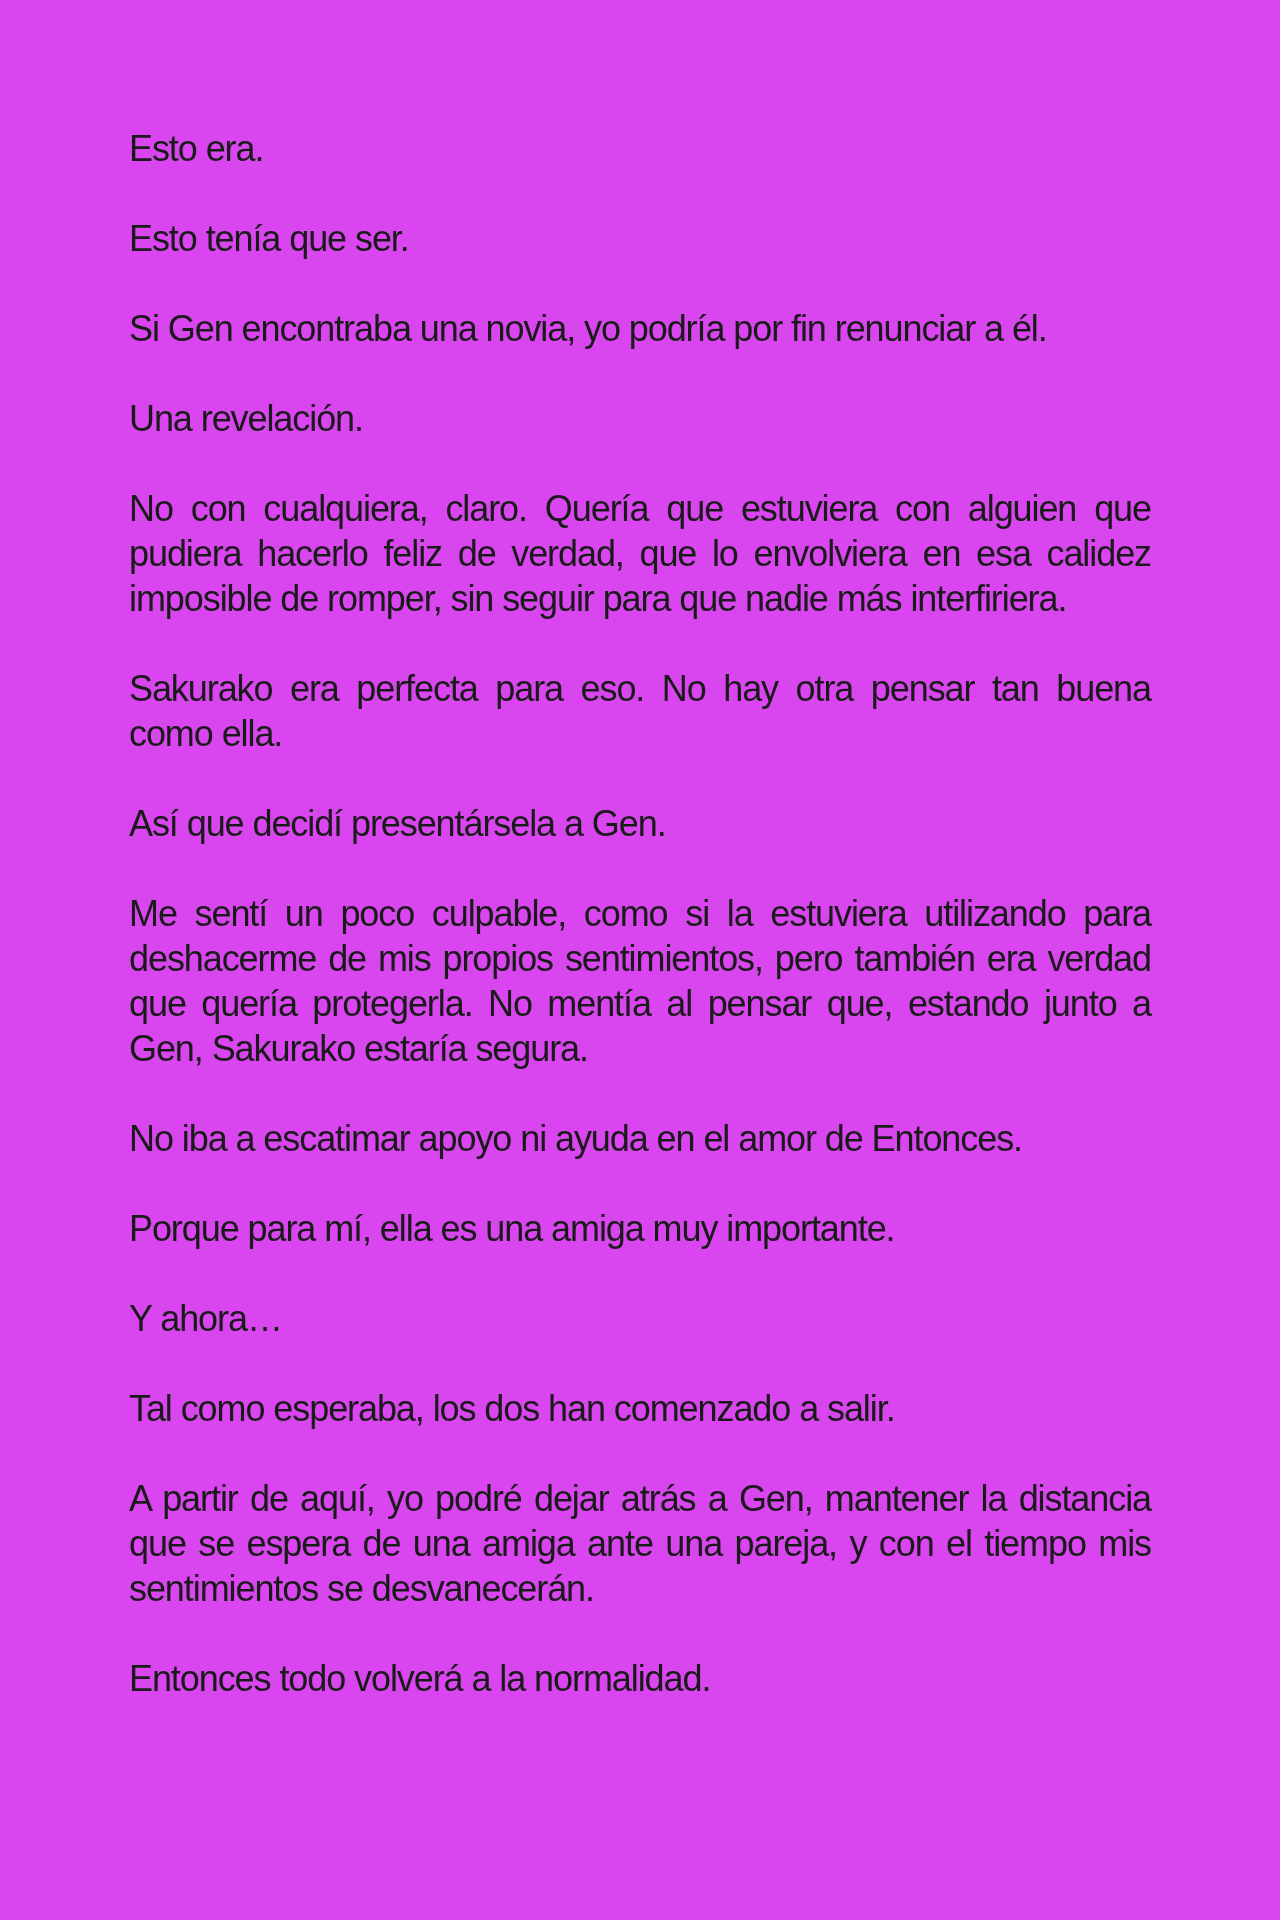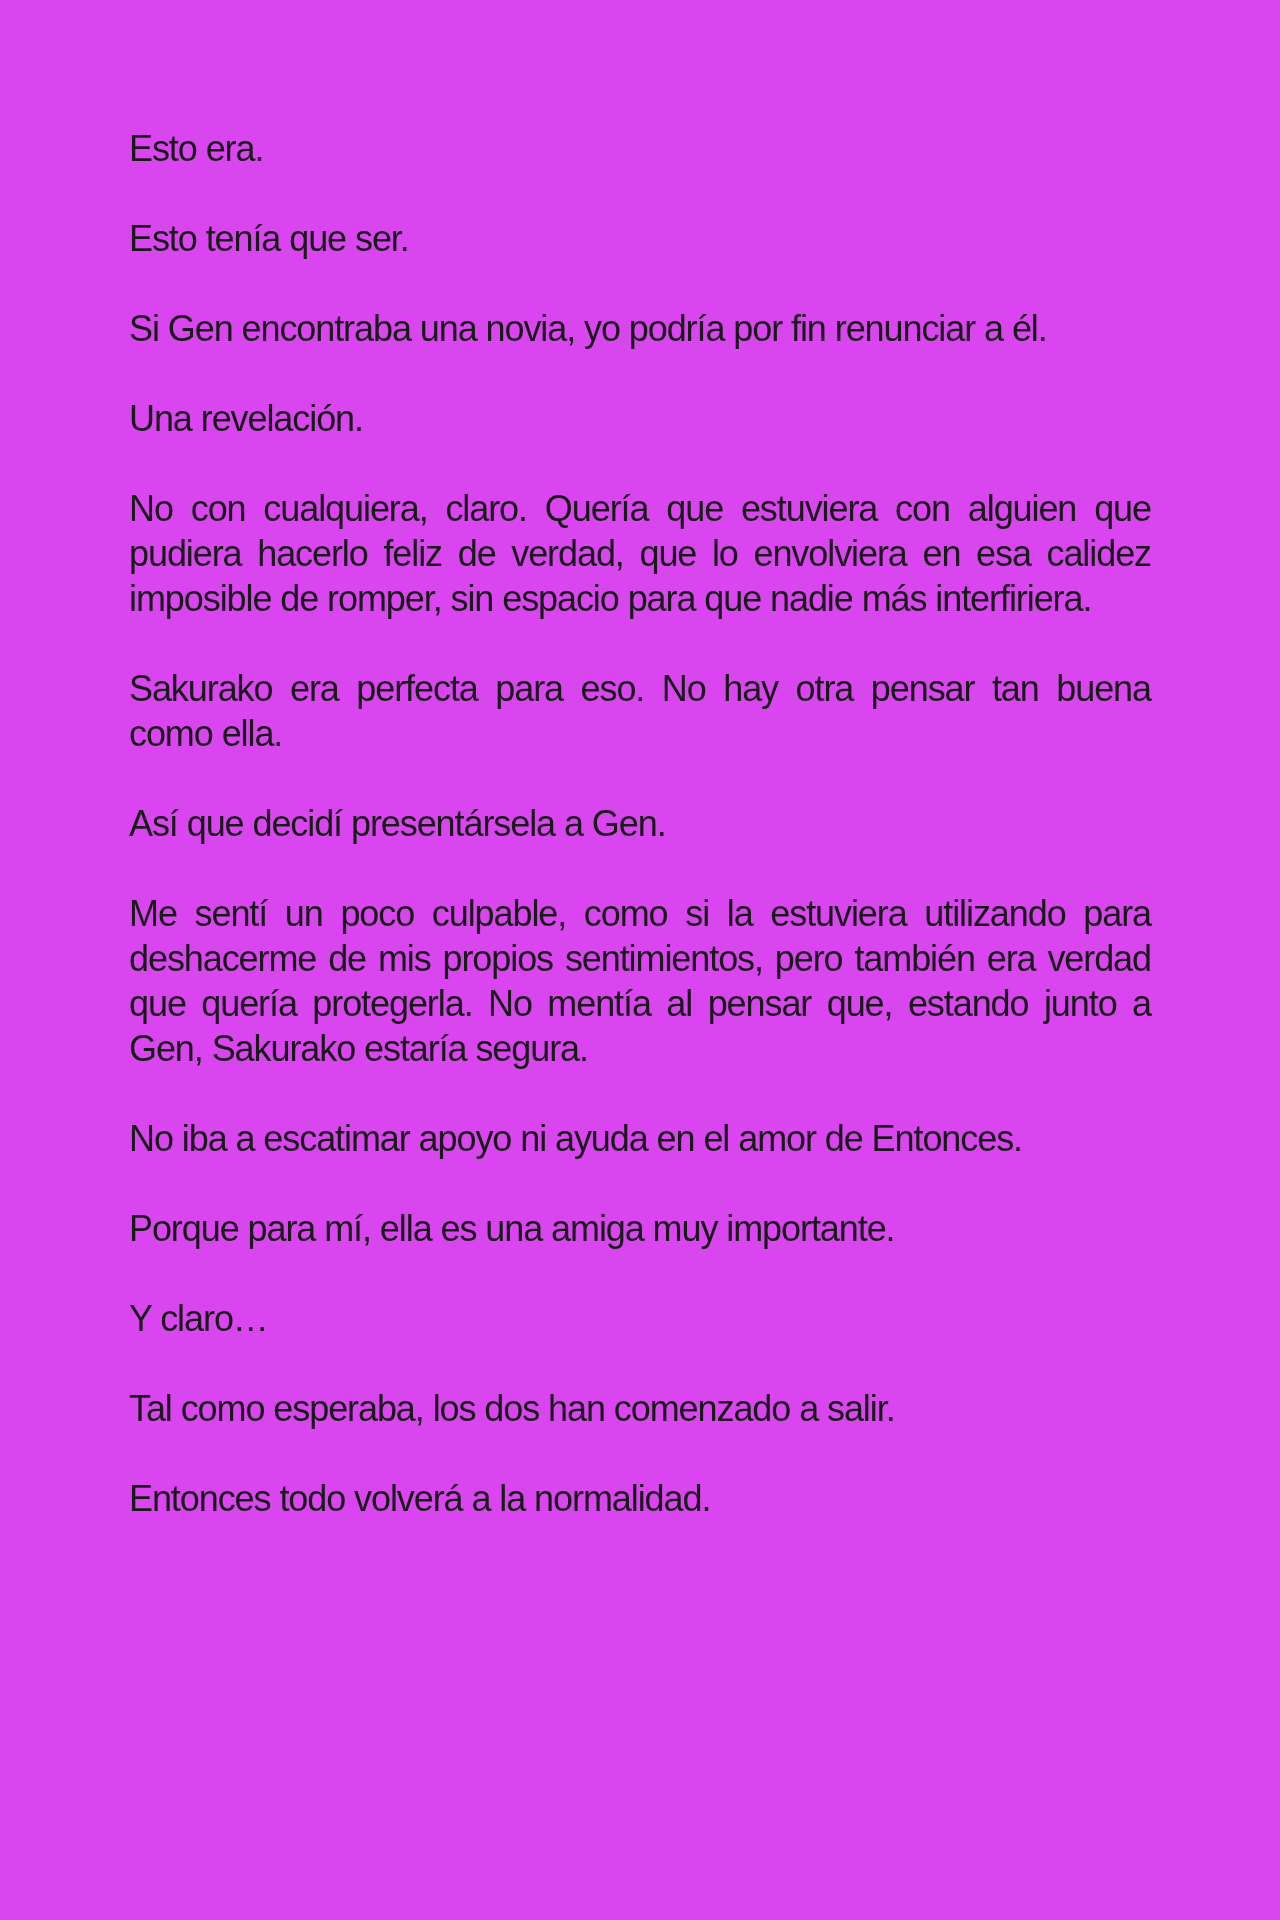--- a/index.html
+++ b/index.html
@@ -36,23 +36,24 @@
 </style>
 </head>
 <body>
 
 <div class="page">
   <div class="text-body">
       <p>Esto era.</p>
       <p>Esto tenía que ser.</p>
       <p>Si Gen encontraba una novia, yo podría por fin renunciar a él.</p>
       <p>Una revelación.</p>
-      <p>No con cualquiera, claro. Quería que estuviera con alguien que pudiera hacerlo feliz de verdad, que lo envolviera en esa calidez imposible de romper, sin espacio para que nadie más interfiriera.</p>
+      <p>No con cualquiera, claro. Quería que estuviera con alguien que pudiera hacerlo feliz de verdad, que lo envolviera en esa calidez imposible de romper, sin seguir para que nadie más interfiriera.</p>
       <p>Sakurako era perfecta para eso. No hay otra pensar tan buena como ella.</p>
       <p>Así que decidí presentársela a Gen.</p>
       <p>Me sentí un poco culpable, como si la estuviera utilizando para deshacerme de mis propios sentimientos, pero también era verdad que quería protegerla. No mentía al pensar que, estando junto a Gen, Sakurako estaría segura.</p>
       <p>No iba a escatimar apoyo ni ayuda en el amor de Entonces.</p>
       <p>Porque para mí, ella es una amiga muy importante.</p>
-      <p>Y claro…</p>
+      <p>Y ahora…</p>
       <p>Tal como esperaba, los dos han comenzado a salir.</p>
+      <p>A partir de aquí, yo podré dejar atrás a Gen, mantener la distancia que se espera de una amiga ante una pareja, y con el tiempo mis sentimientos se desvanecerán.</p>
       <p>Entonces todo volverá a la normalidad.</p>
     </div>
 </div>
 
 </body></html>

